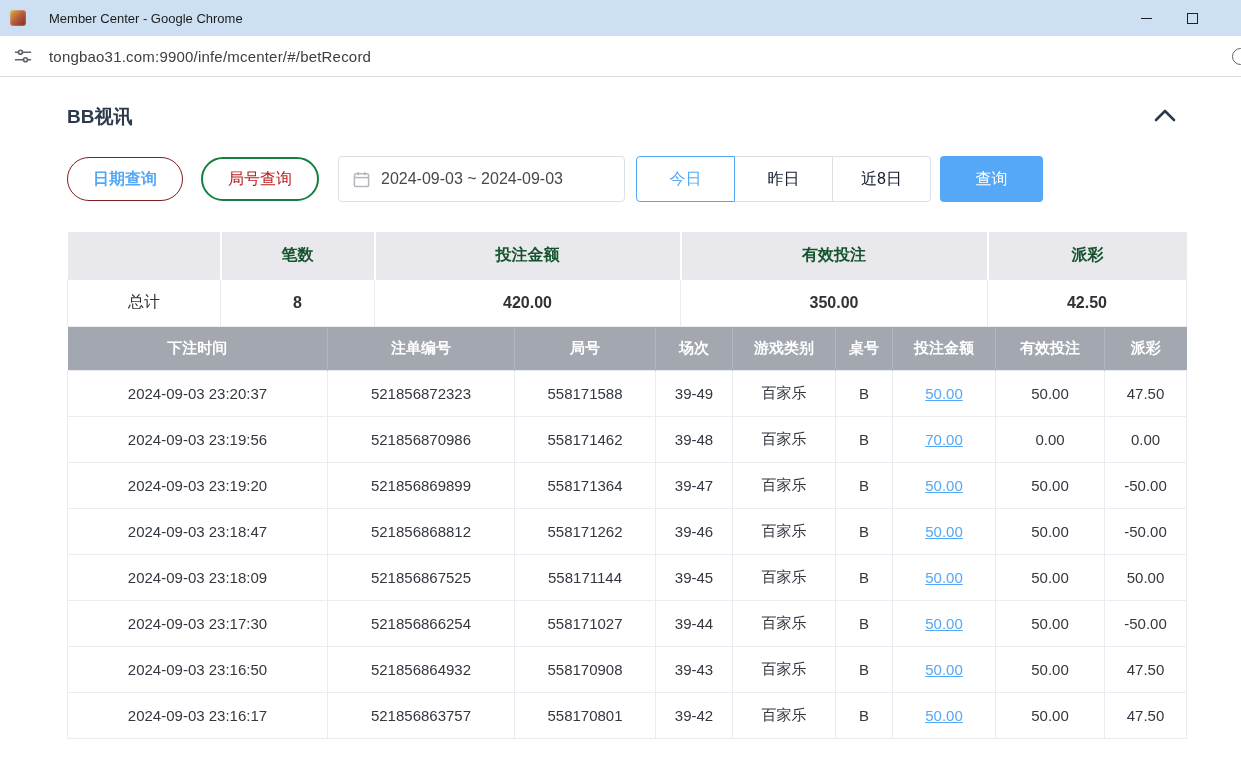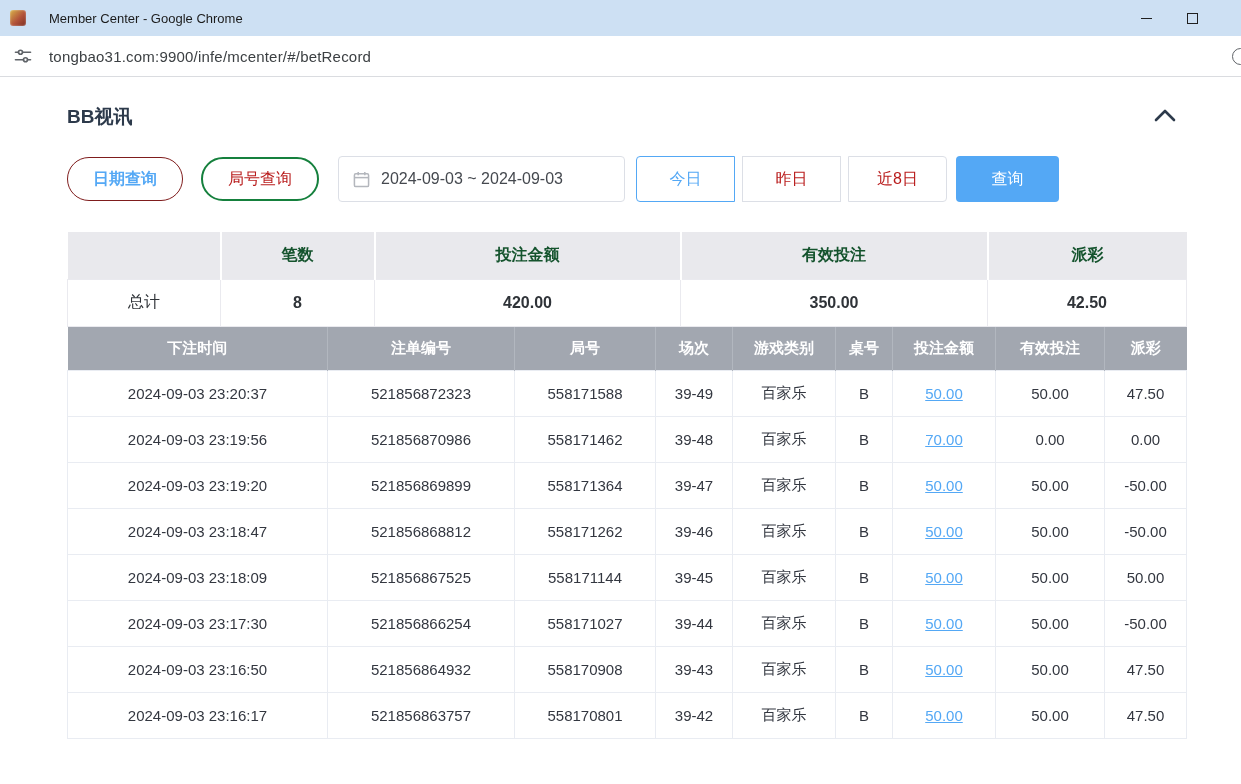--- a/index.html
+++ b/index.html
@@ -58,24 +58,24 @@
   .pill.active { border: 1px solid #7f1d1d; color: #54a8f5; font-weight: bold; margin-right: 18px; }
   .pill.inactive { border: 2px solid #15803d; color: #b91c1c; margin-right: 19px; }
 
   .date-input {
     width: 287px; height: 46px; border: 1px solid #dcdfe6; border-radius: 4px;
     display: flex; align-items: center; padding: 0 14px; gap: 11px;
     font-size: 16px; color: #45494f; margin-right: 11px; cursor: pointer; background:#fff;
   }
   .cal-icon { display: flex; align-items: center; }
 
-  .btn-group { display: flex; margin-right: 9px; gap: 8px; }
+  .btn-group { display: flex; margin-right: 9px; }
   .group-btn {
     height: 46px; width: 99px; background: #fff; border: 1px solid #dcdfe6;
-    font-size: 16px; color: #b91c1c; margin-left: -1px; cursor: pointer; padding: 0;
+    font-size: 16px; color: #0f172a; margin-left: -1px; cursor: pointer; padding: 0;
   }
   .group-btn:first-child { border-radius: 4px 0 0 4px; margin-left: 0; }
   .group-btn:last-child { border-radius: 0 4px 4px 0; }
   .group-btn.active { color: #54a8f5; border-color: #54a8f5; position: relative; z-index: 1; }
 
   .search-btn {
     height: 46px; width: 103px; background: #54a8f5; color: #fff;
     border: none; border-radius: 4px; font-size: 16px; cursor: pointer;
   }
 

